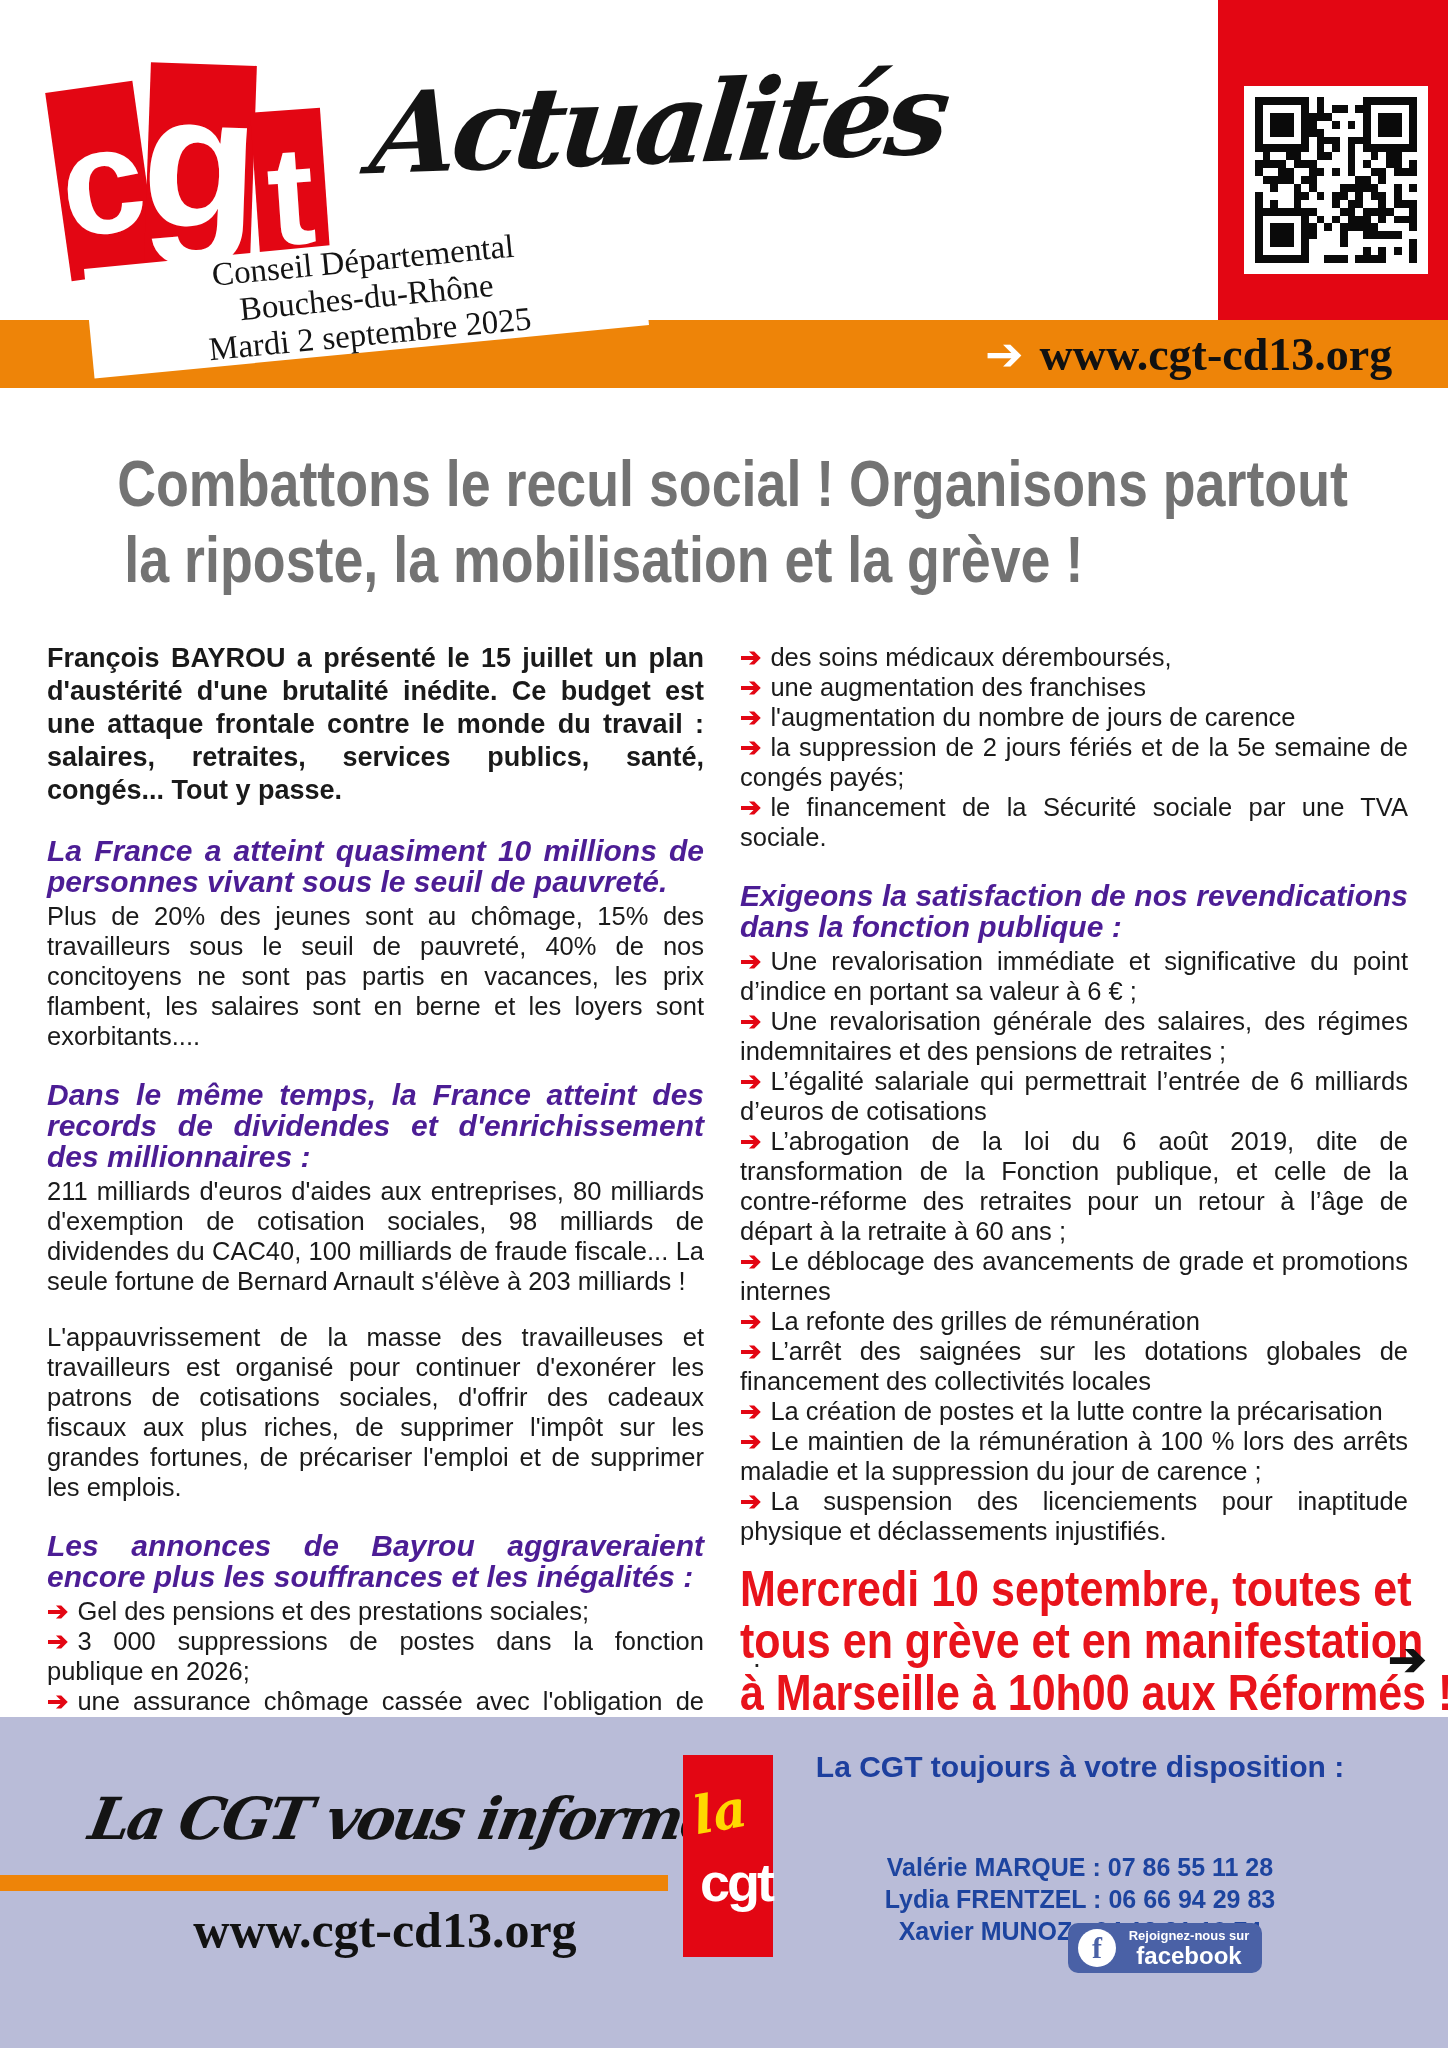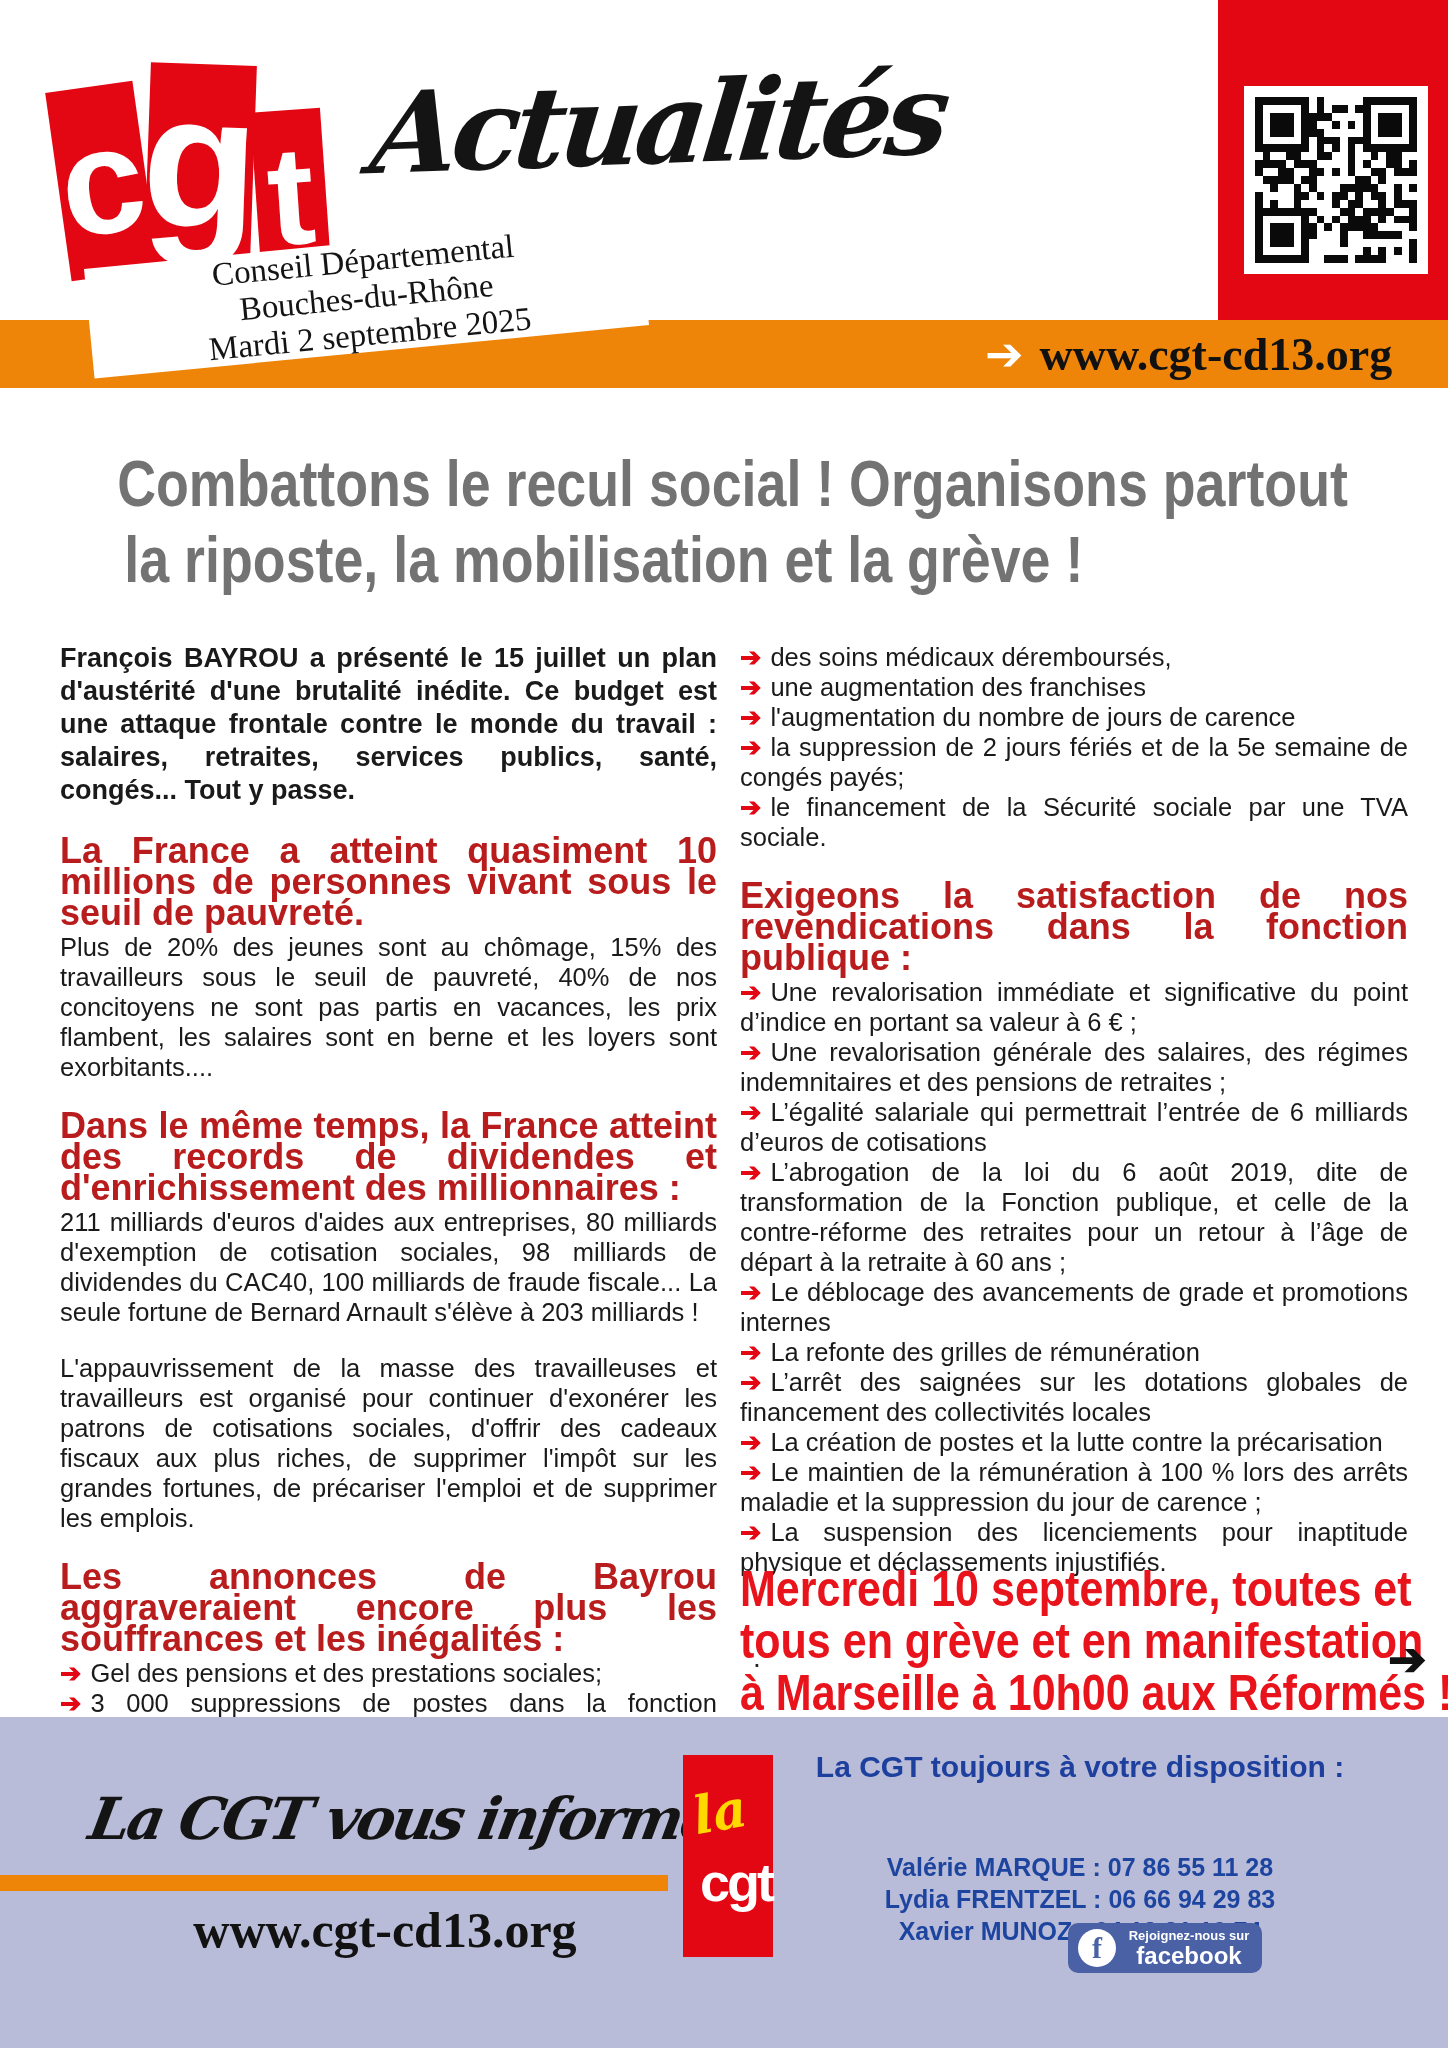--- a/index.html
+++ b/index.html
@@ -35,24 +35,24 @@
       color:#141414;}
 
   
   .headline{position:absolute;left:0;top:446px;width:1208px;text-align:center;
       color:#737373;font-weight:bold;font-size:64px;line-height:76px;}
   .cond{display:inline-block;transform:scaleX(0.84);transform-origin:center;white-space:nowrap;}
 
   
   .col{position:absolute;top:642px;font-size:25.5px;line-height:30px;color:#1a1a1a;
       text-align:justify;}
-  .col-left{left:60px;width:657px;}
+  .col-left{left:47px;width:657px;}
   .col-right{left:740px;width:668px;}
   .intro{font-weight:bold;font-size:27px;line-height:33px;margin:0;}
-  .sub{color:#b91c1c;font-weight:bold;font-size:36px;line-height:31px;margin:28px 0 4px 0;}
+  .sub{color:#4c1d95;font-weight:bold;font-size:30px;line-height:31px;margin:28px 0 4px 0;font-style:italic;}
   .body-p{margin:0;}
   .gap-top{margin-top:26px;}
   .bullet{margin:0;}
   .ar{color:#e30613;font-weight:bold;margin-right:9px;}
 
   
   .red-head{position:absolute;left:740px;top:1563px;width:716px;color:#e8131b;
       font-weight:bold;font-size:50px;line-height:52px;}
   .condl{display:inline-block;transform:scaleX(0.86);transform-origin:left;white-space:nowrap;}
   .dot{position:absolute;left:753px;top:1642px;font-size:28px;color:#222;}

